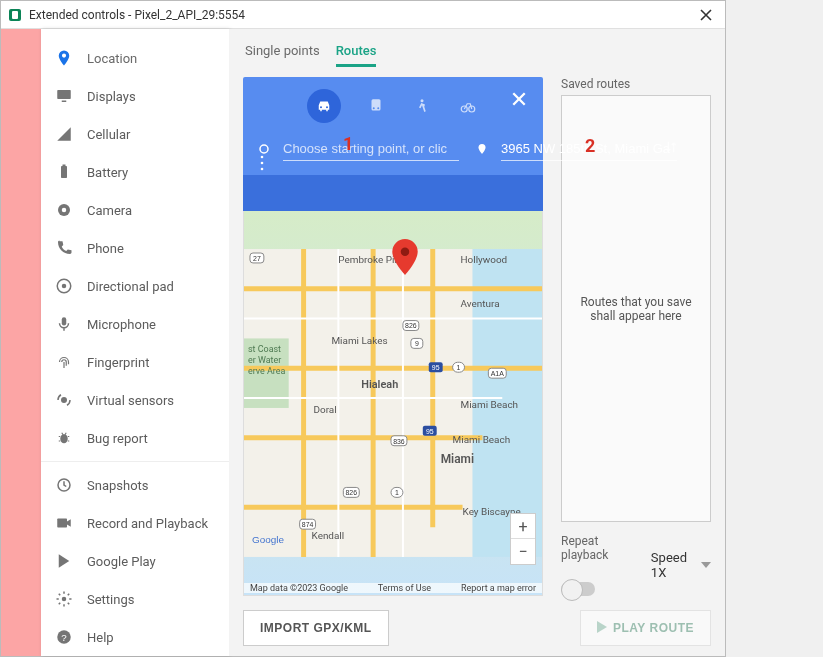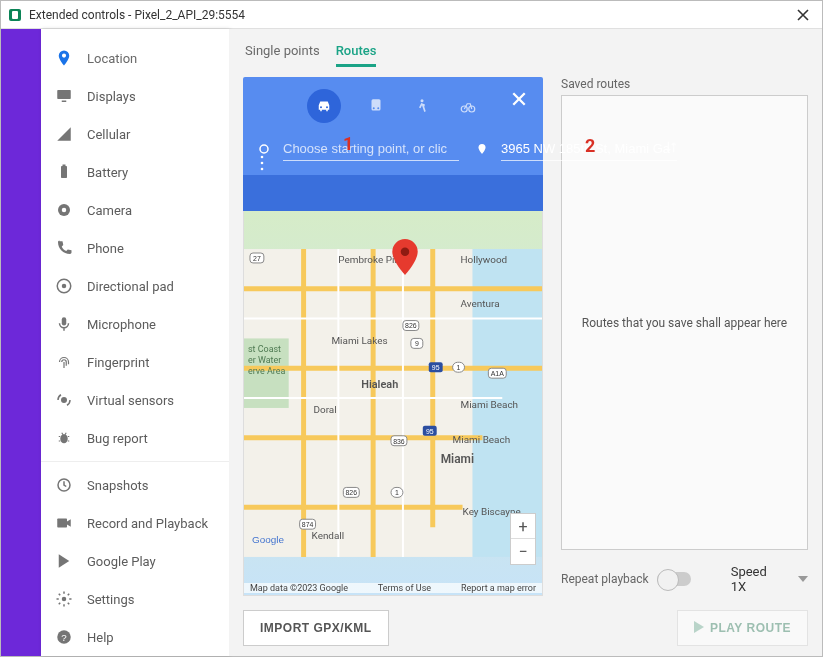--- a/index.html
+++ b/index.html
@@ -1,17 +1,17 @@
 <!DOCTYPE html>
 <html><head>
 <meta charset="utf-8">
 <style>
   * { box-sizing: border-box; margin: 0; padding: 0; }
   body { font-family: "Segoe UI", Roboto, Arial, sans-serif; font-size: 13px; color: #333; background: #f0f0f0; }
-  .window { width: 823px; height: 657px; background: #6d28d9; border: 1px solid #bbb; position: relative; }
+  .window { width: 726px; height: 657px; background: #fca5a5; border: 1px solid #bbb; position: relative; }
   .titlebar { height: 28px; display: flex; align-items: center; padding: 0 6px; border-bottom: 1px solid #e0e0e0; background: #fff; }
   .titlebar .app-icon { width: 16px; height: 16px; margin-right: 6px; }
   .titlebar .title { flex: 1; font-size: 12px; }
   .titlebar .win-close { font-size: 18px; cursor: pointer; padding: 0 6px; }
   .body { display: flex; height: calc(100% - 28px); padding-left: 40px; }
   .sidebar { width: 188px; background: #fff; box-shadow: 1px 0 4px rgba(0,0,0,0.15); overflow-y: auto; padding-top: 10px; }
   .side-item { display: flex; align-items: center; height: 38px; padding: 0 14px; cursor: pointer; color: #5c5c5c; font-size: 13px; }
   .side-item .si-icon { width: 18px; height: 18px; margin-right: 14px; display: flex; align-items: center; justify-content: center; color: #757575; }
   .side-item.active { color: #6a6a6a; }
   .side-item.active .si-icon { color: #1a73e8; }
@@ -40,21 +40,21 @@
   .map-ctrl { position: absolute; right: 6px; bottom: 30px; background: #fff; border: 1px solid #ccc; width: 26px; }
   .map-ctrl div { height: 25px; display: flex; align-items: center; justify-content: center; font-size: 16px; cursor: pointer; color: #555; }
   .map-ctrl div:first-child { border-bottom: 1px solid #ddd; }
   .map-footer { position: absolute; bottom: 2px; left: 0; right: 0; display: flex; justify-content: space-between; padding: 0 6px; font-size: 9px; color: #444; background: rgba(255,255,255,.7); }
   .map-footer span { cursor: pointer; }
   .marker { position: absolute; left: 148px; top: 28px; }
   .right-col { flex: 1; display: flex; flex-direction: column; }
   .saved-lbl { font-size: 12px; color: #666; margin-bottom: 4px; }
   .saved-box { flex: 1; border: 1px solid #ccc; background: #fafafa; display: flex; align-items: center; justify-content: center; color: #555; font-size: 12px; text-align: center; padding: 10px; }
   .ctrl-row { display: flex; align-items: center; margin-top: 12px; gap: 40px; }
-  .ctrl-group { display: flex; flex-direction: row; gap: 8px; }
+  .ctrl-group { display: flex; flex-direction: column; gap: 20px; }
   .ctrl-lbl { font-size: 12px; color: #666; }
   .toggle { width: 34px; height: 14px; background: #ccc; border-radius: 14px; position: relative; cursor: pointer; }
   .toggle::after { content:""; position: absolute; left: 0; top: -3px; width: 20px; height: 20px; background: #f1f1f1; border: 1px solid #bbb; border-radius: 50%; }
   .speed-sel { display: flex; align-items: center; gap: 14px; font-size: 13px; color: #333; cursor: pointer; padding: 2px 0; }
   .btn-row { display: flex; justify-content: space-between; align-items: flex-end; margin-top: 8px; }
   .btn { background: #fff; border: 1px solid #ccc; padding: 10px 16px; font-size: 12px; font-weight: 600; color: #555; cursor: pointer; letter-spacing: .5px; }
   .btn.primary { color: #9dbfb1; border-color: #e3e3e3; background: #f9f9f9; display: flex; gap: 6px; }
   svg { display: block; }
 </style>
 </head>

